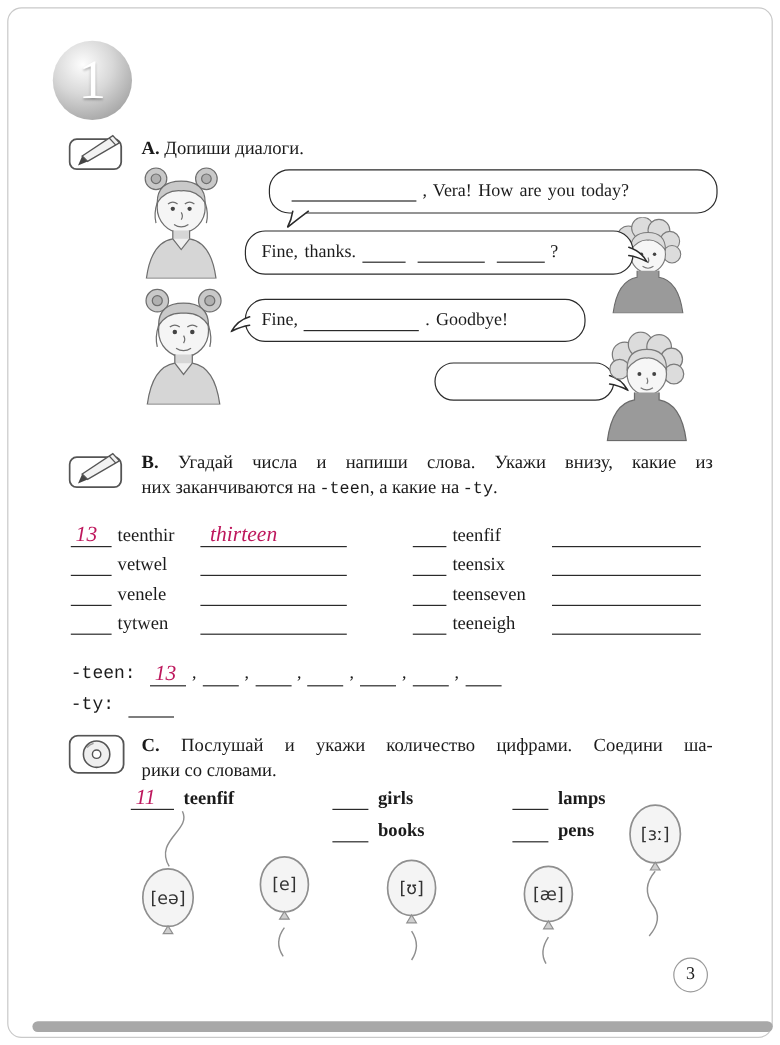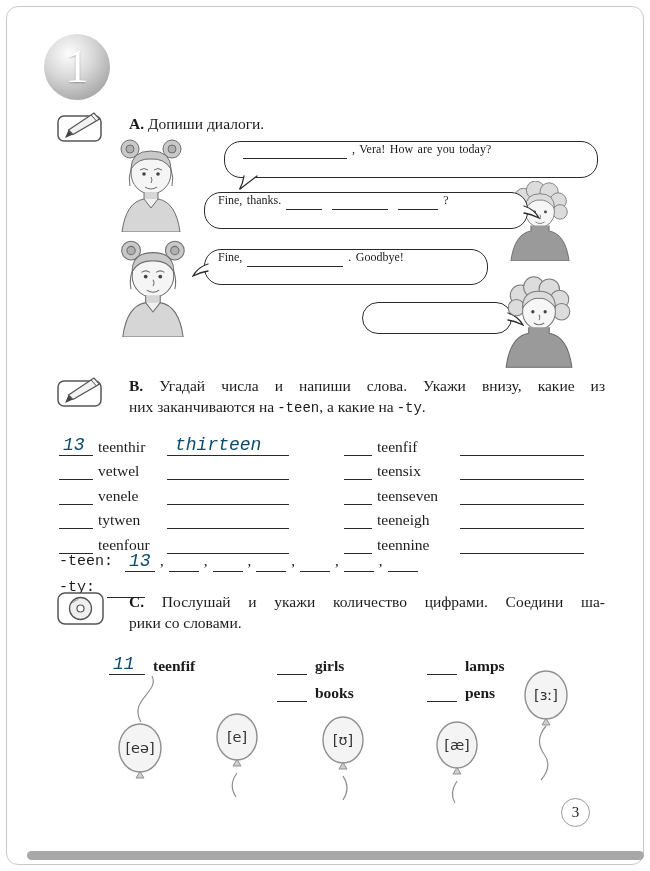--- a/index.html
+++ b/index.html
@@ -12,36 +12,36 @@
 
   
   .unit-badge{
     position:absolute;left:44px;top:34px;width:66px;height:66px;border-radius:50%;
     background:radial-gradient(circle at 38% 30%, #fdfdfd 0%, #d8d8d8 40%, #a8a8a8 78%, #8f8f8f 100%);
     display:flex;align-items:center;justify-content:center;
   }
   .unit-badge span{font-size:46px;line-height:1;color:#ffffff;text-shadow:0 1px 2px rgba(0,0,0,.3)}
 
   
-  .sec-header{position:absolute;left:57px;display:flex;gap:22px;align-items:flex-start}
+  .sec-header{position:absolute;left:57px;display:flex;gap:11px;align-items:flex-start}
   .sec-title{font-size:15.5px;line-height:20.5px;width:476px}
   .sec-label{font-weight:bold}
   .jline{text-align:justify;text-align-last:justify}
   .mono{font-family:"Liberation Mono",monospace;font-size:14px}
   .mono.sp{margin-left:3px}
 
   
   .blank{display:inline-block;border-bottom:1.1px solid #2a2a2a;position:relative}
-  .hand{font-family:Liberation Mono, monospace;font-style:italic;color:#0c4a6e;white-space:nowrap}
+  .hand{font-family:Liberation Serif, serif;font-style:italic;color:#be185d;white-space:nowrap}
   .blank .hand{position:absolute;left:4px;bottom:0;font-size:17px;line-height:1}
 
   
   .bubble{
     position:absolute;background:#fff;border:1.4px solid #2b2b2b;border-radius:17px;
-    display:flex;padding:0 13px;font-size:12px;word-spacing:1.5px;white-space:nowrap;
+    display:flex;align-items:center;padding:0 13px;font-size:15px;word-spacing:1.5px;white-space:nowrap;
   }
   .bubble .blank{height:16px;margin:0 5px;flex:none}
   .tail{position:absolute}
   .tail path{fill:#ffffff;stroke:#2b2b2b;stroke-width:1.3;stroke-linecap:round}
 
   .figure{position:absolute}
 
   
   .word-grid{position:absolute;left:59px;top:431px;width:532px}
   .word-row{display:flex;align-items:flex-end;height:24.5px;font-size:15.5px}
@@ -258,29 +258,20 @@
   </div>
   <div class="word-row">
     <span class="blank nb-l"></span>
     <span class="sw sw-l">tytwen</span>
     <span class="blank ab-l"></span>
     <span class="colgap"></span>
     <span class="blank nb-r"></span>
     <span class="sw sw-r">teeneigh</span>
     <span class="blank ab-r"></span>
   </div>
-  <div class="word-row">
-    <span class="blank nb-l"></span>
-    <span class="sw sw-l">teenfour</span>
-    <span class="blank ab-l"></span>
-    <span class="colgap"></span>
-    <span class="blank nb-r"></span>
-    <span class="sw sw-r">teennine</span>
-    <span class="blank ab-r"></span>
-  </div>
 </div>
 
 <div class="suffix-row" style="top:553px">
   <span class="mono">-teen:</span>
   <span class="blank sblank">
       <span class="hand num-hand">13</span>
     </span>
   <span class="comma">,</span>
   <span class="blank sblank"></span>
   <span class="comma">,</span>
@@ -293,21 +284,21 @@
   <span class="blank sblank"></span>
   <span class="comma">,</span>
   <span class="blank sblank"></span>
 </div>
 
 <div class="suffix-row" style="top:579px">
   <span class="mono">-ty:</span>
   <span class="blank sblank tyblank"></span>
 </div>
 
-<div class="sec-header" style="top:592px">
+<div class="sec-header" style="top:612px">
   <svg width="50" height="34" viewBox="0 0 50 34">
     <rect x="1" y="1" width="45" height="31" rx="7" fill="#fff" stroke="#555" stroke-width="1.5"></rect>
     <circle cx="23.5" cy="16.5" r="11" fill="#efefef" stroke="#555" stroke-width="1.3"></circle>
     <circle cx="23.5" cy="16.5" r="3.5" fill="#fff" stroke="#555" stroke-width="1.2"></circle>
     <path d="M15.5,11 a10,10 0 0 1 5.5,-3.5" stroke="#9a9a9a" stroke-width="1.2" fill="none"></path>
   </svg>
   <div class="sec-title">
     <div class="jline"><span class="sec-label">С.</span> <span>Послушай и укажи количество цифрами. Соедини ша-</span></div>
     <div>рики со словами.</div>
   </div>

